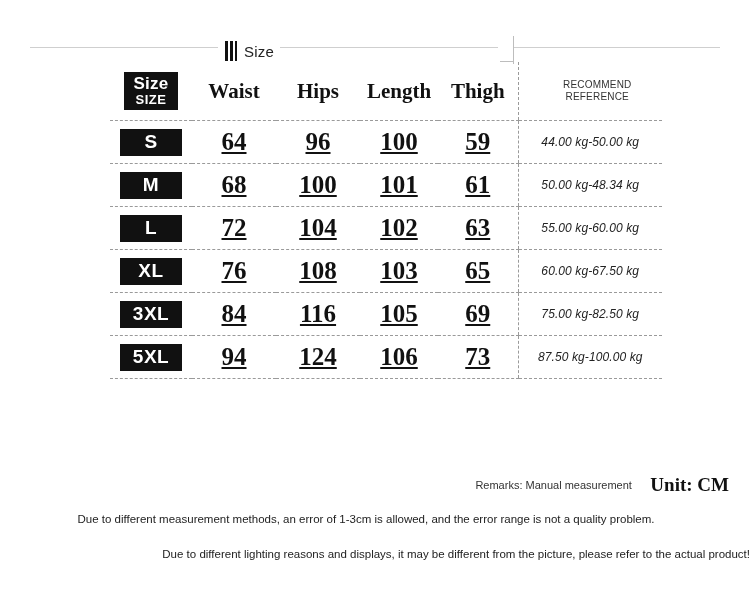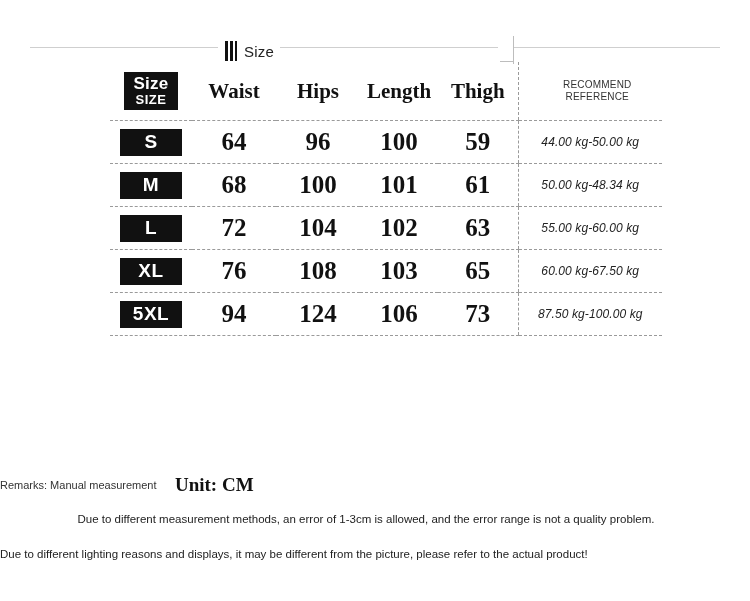--- a/index.html
+++ b/index.html
@@ -176,36 +176,37 @@
     width: 62px;
     text-align: center;
     letter-spacing: .5px;
     font-family: "Liberation Sans", sans-serif;
   }
   .num {
     font-size: 25px;
     font-weight: 700;
     color: #111;
     font-family: "Liberation Serif", serif;
+    text-decoration: underline;
   }
   .rec {
     font-size: 12px;
     color: #222;
     text-align: center;
     letter-spacing: .1px;
     font-style: italic;
   }
 
   
   .remarks-line {
     position: absolute;
     top: 474px;
     left: 0;
     width: 729px;
-    text-align: left;
+    text-align: right;
   }
   .remarks {
     font-size: 11px;
     color: #333;
     vertical-align: middle;
   }
   .unit {
     font-size: 19px;
     font-weight: 700;
     color: #111;
@@ -220,21 +221,21 @@
     width: 732px;
     text-align: center;
     font-size: 11.5px;
     color: #222;
   }
   .note2 {
     position: absolute;
     top: 548px;
     left: 0;
     width: 750px;
-    text-align: left;
+    text-align: right;
     font-size: 11.5px;
     color: #222;
   }
 </style>
 </head>
 <body>
 
 <div class="header">
   <div class="header-rule"></div>
   <div class="header-title-wrap">
@@ -304,20 +305,28 @@
         <td class="rec-cell rec">55.00 kg-60.00 kg</td>
       </tr>
       <tr class="data-row">
         <td><span class="size-badge">XL</span></td>
         <td class="num">76</td>
         <td class="num">108</td>
         <td class="num">103</td>
         <td class="num">65</td>
         <td class="rec-cell rec">60.00 kg-67.50 kg</td>
       </tr>
+      <tr class="data-row">
+        <td><span class="size-badge">3XL</span></td>
+        <td class="num">84</td>
+        <td class="num">116</td>
+        <td class="num">105</td>
+        <td class="num">69</td>
+        <td class="rec-cell rec">75.00 kg-82.50 kg</td>
+      </tr>
       <tr class="data-row last-row">
         <td><span class="size-badge">5XL</span></td>
         <td class="num">94</td>
         <td class="num">124</td>
         <td class="num">106</td>
         <td class="num">73</td>
         <td class="rec-cell rec">87.50 kg-100.00 kg</td>
       </tr>
     </tbody>
   </table>

